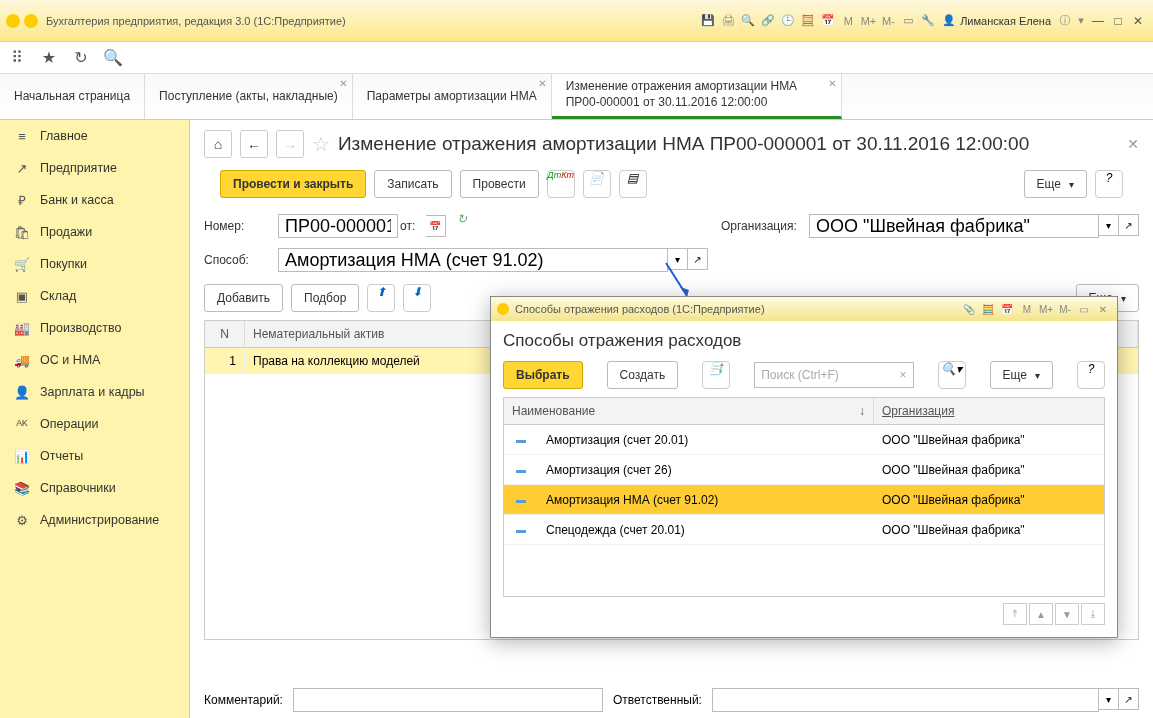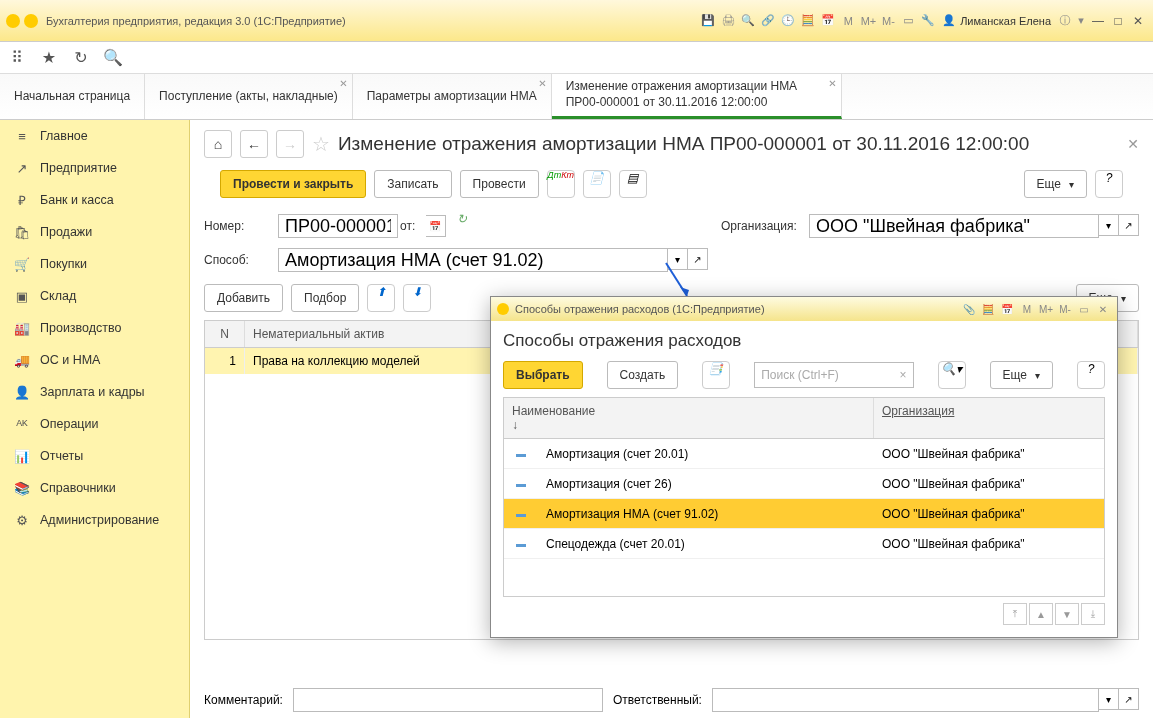--- a/index.html
+++ b/index.html
@@ -73,21 +73,21 @@
 .popup-title { height: 24px; background: linear-gradient(#fefbe0, #f5e48b); display: flex; align-items: center; padding: 0 6px; font-size: 11px; color: #555; }
 .popup-title .ptitle { flex: 1; }
 .popup-title .p-icons { display: flex; gap: 3px; align-items: center; }
 .popup-title .p-icon { width: 16px; height: 14px; display: flex; align-items: center; justify-content: center; font-size: 10px; color: #888; }
 .popup-body { padding: 10px 12px; }
 .popup-h { font-size: 17px; color: #333; margin-bottom: 10px; }
 .popup-actions { display: flex; align-items: center; gap: 24px; margin-bottom: 8px; }
 .popup-search { flex: 1; height: 26px; border: 1px solid #bbb; padding: 0 6px; font-size: 12px; color: #999; display: flex; align-items: center; justify-content: space-between; }
 .popup-table { border: 1px solid #ccc; height: 200px; }
 .popup-th { display: flex; background: #f3f3f3; border-bottom: 1px solid #ccc; font-size: 12px; }
-.popup-th .pth { padding: 6px 8px; color: #555; flex-direction: column; }
+.popup-th .pth { padding: 6px 8px; color: #555; }
 .popup-th .pth.name { flex: 1; display: flex; justify-content: space-between; border-right: 1px solid #ddd; }
 .popup-th .pth.org { width: 230px; text-decoration: underline; }
 .popup-row { display: flex; font-size: 12px; border-bottom: 1px solid #f0f0f0; align-items: center; height: 30px; }
 .popup-row.sel { background: #ffcc33; }
 .popup-row .pcell { padding: 0 8px; }
 .popup-row .pcell.icon { width: 34px; text-align: center; color: #5b9bd5; font-size: 10px; }
 .popup-row .pcell.name { flex: 1; }
 .popup-row .pcell.org { width: 230px; }
 .popup-nav { display: flex; justify-content: flex-end; gap: 2px; padding: 6px 0 2px; }
 .popup-nav .pn { width: 24px; height: 22px; border: 1px solid #ccc; background: #fff; display: flex; align-items: center; justify-content: center; font-size: 10px; color: #999; }

